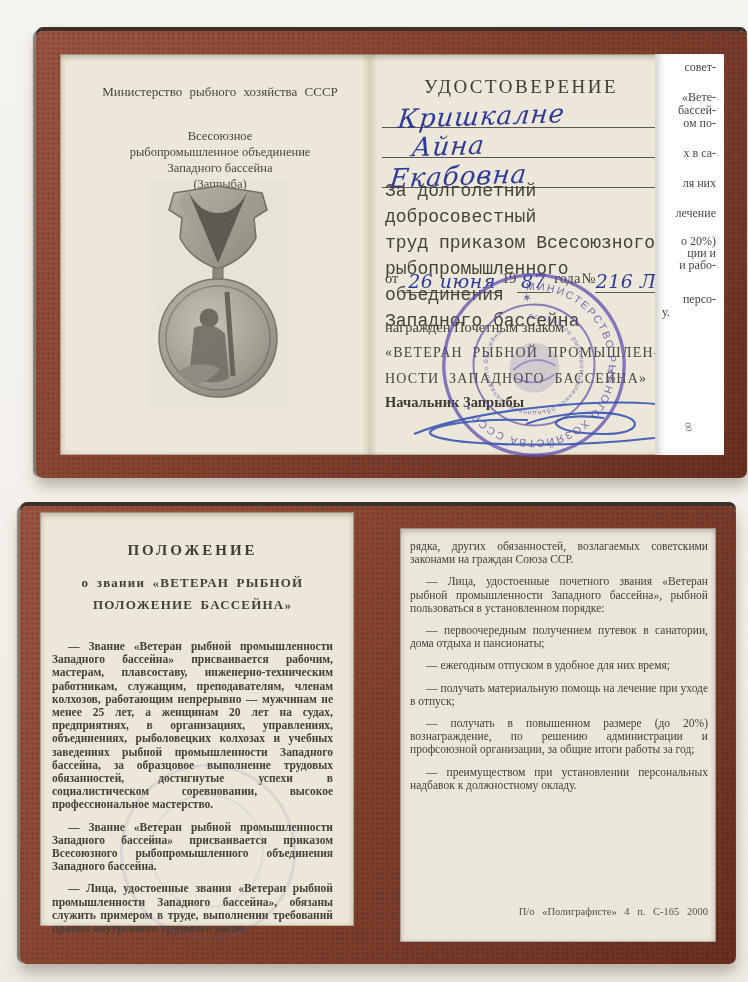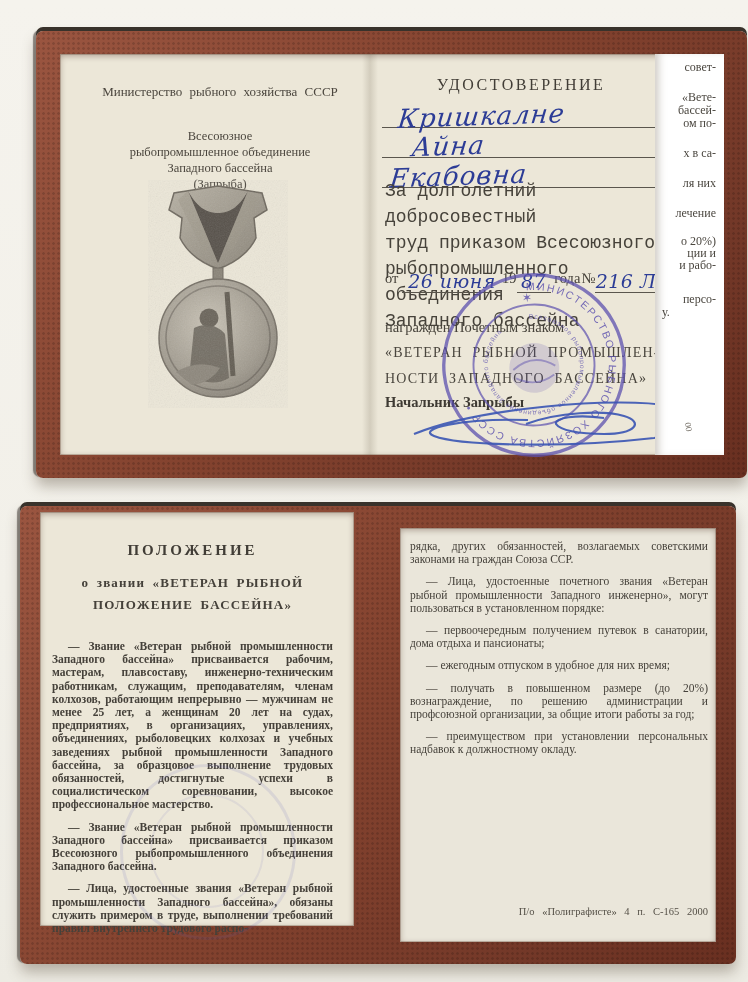--- a/index.html
+++ b/index.html
@@ -29,21 +29,21 @@
   .strip{position:absolute;top:0;bottom:0;left:595px;width:68px;background:#ffffff;
     border-left:1px solid rgba(110,100,80,.25);
     box-shadow:inset 6px 0 8px -4px rgba(100,90,70,.35);}
 
   
   .print{color:#45413a;}
   .c{text-align:center;}
   .tl-ministry{position:absolute;left:28px;top:30px;width:264px;font-size:13px;word-spacing:4px;color:#4b463e;}
   .tl-org{position:absolute;left:28px;top:74px;width:264px;font-size:12.5px;line-height:16px;color:#4b463e;}
 
-  .tr-title{position:absolute;left:325px;top:22px;width:272px;font-size:16px;letter-spacing:2.5px;color:#413d36;}
+  .tr-title{position:absolute;left:325px;top:22px;width:272px;font-size:19px;letter-spacing:2.5px;color:#413d36;}
   .name-rows{position:absolute;left:322px;top:44px;width:274px;}
   .name-row{position:relative;height:29px;border-bottom:1px solid #5a564d;}
   .hw{font-family:"DejaVu Serif",serif;font-style:italic;color:#2c3c96;}
   .name-row .hw{position:absolute;bottom:-4px;font-size:26px;transform:rotate(-2deg) skewX(-8deg);letter-spacing:1px;white-space:nowrap;}
   .tr-body{position:absolute;left:325px;top:124px;width:272px;font-size:18px;line-height:26px;color:#46423a;font-family:Liberation Mono, monospace;}
   .date-row{position:absolute;left:325px;top:216px;width:272px;display:flex;align-items:flex-start;font-size:14.5px;color:#46423a;}
   .blank{border-bottom:1px solid #5a564d;text-align:center;}
   .blank .hw{font-size:19px;letter-spacing:.5px;white-space:nowrap;}
   .d-date{width:100px;} .d-year{width:34px;} .d-num{width:62px;}
   .gap{flex:1;}
@@ -227,23 +227,24 @@
         <p class="para">— Лица, удостоенные звания «Ветеран рыбной промышленности Западного бассейна», обязаны служить примером в труде, выполнении требований правил внутреннего трудового распо-</p>
       </div>
 
       <div class="ghost" style="left:80px;top:252px;width:170px;height:170px"></div>
       <div class="ghost ghost-inner" style="left:110px;top:282px;width:110px;height:110px"></div>
     </div>
 
     <div class="pages page-br">
       <div class="br-paras paras">
         <p class="para para-cont">рядка, других обязанностей, возлагаемых советскими законами на граждан Союза ССР.</p>
-        <p class="para">— Лица, удостоенные почетного звания «Ветеран рыбной промышленности Западного инженерно», могут пользоваться в установленном порядке:</p>
+        <p class="para">— Лица, удостоенные почетного звания «Ветеран рыбной промышленности Западного бассейна», рыбной пользоваться в установленном порядке:</p>
         <p class="para">— первоочередным получением путевок в санатории, дома отдыха и пансионаты;</p>
         <p class="para">— ежегодным отпуском в удобное для них время;</p>
+        <p class="para">— получать материальную помощь на лечение при уходе в отпуск;</p>
         <p class="para">— получать в повышенном размере (до 20%) вознаграждение, по решению администрации и профсоюзной организации, за общие итоги работы за год;</p>
         <p class="para">— преимуществом при установлении персональных надбавок к должностному окладу.</p>
       </div>
       <div class="imprint">П/о «Полиграфисте»  4 п.  С-165  2000</div>
     </div>
   </section>
 
 </div>
 
 </body></html>

